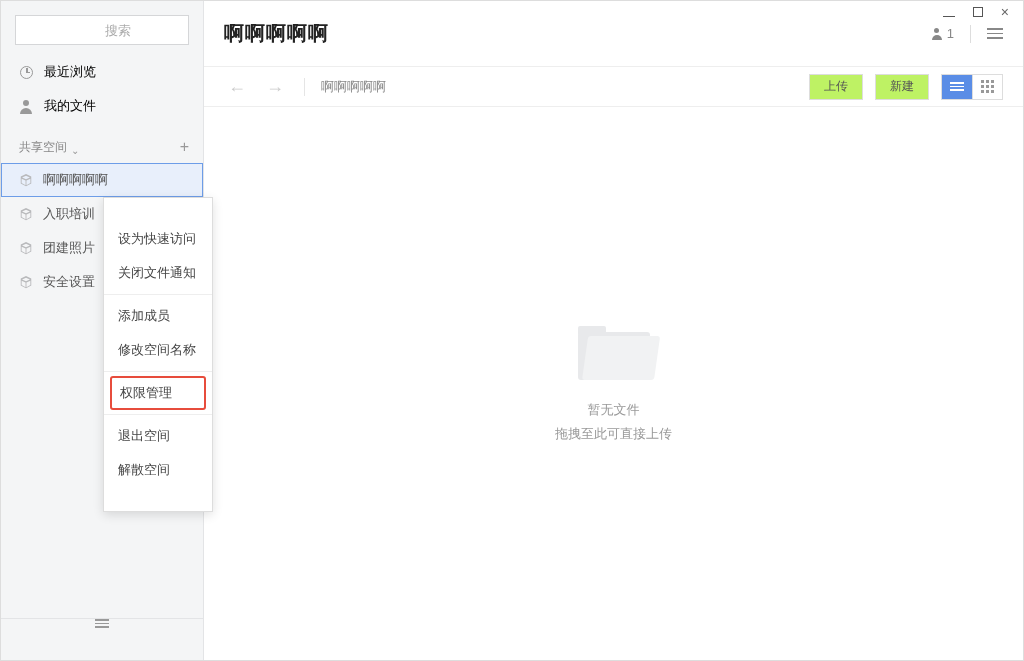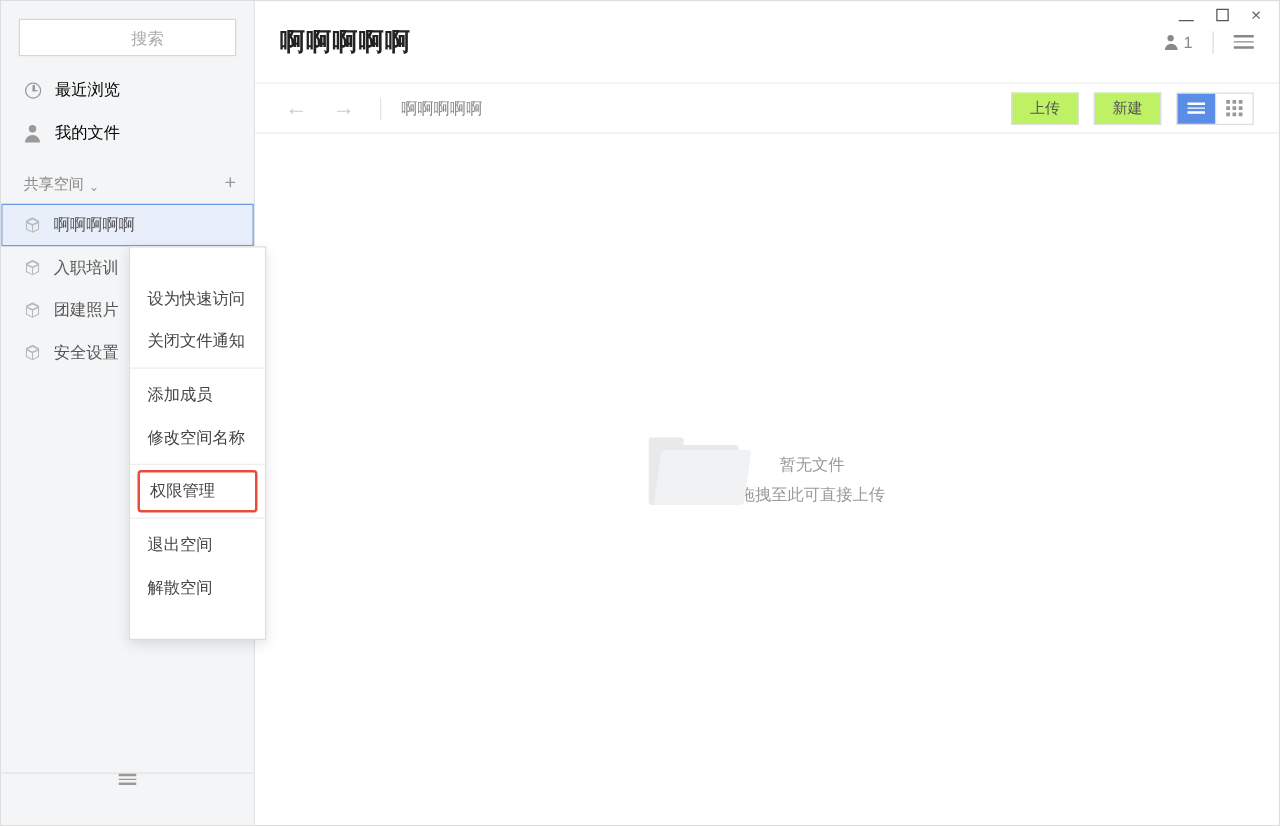--- a/index.html
+++ b/index.html
@@ -219,21 +219,21 @@
     .view-btn.active { background: #5a8de6; color: #fff; }
     .view-btn + .view-btn { border-left: 1px solid #ddd; }
     .list-lines { display: flex; flex-direction: column; gap: 2px; }
     .list-lines span { width: 14px; height: 1.5px; background: currentColor; }
     .grid-dots { display: grid; grid-template-columns: repeat(3, 3px); gap: 2px; }
     .grid-dots span { width: 3px; height: 3px; background: currentColor; }
     
     .content {
       flex: 1;
       display: flex;
-      flex-direction: row;
+      flex-direction: column;
       align-items: center;
       justify-content: center;
       color: #aaa;
     }
     .empty-folder {
       width: 72px;
       height: 58px;
       position: relative;
       margin-bottom: 18px;
     }

